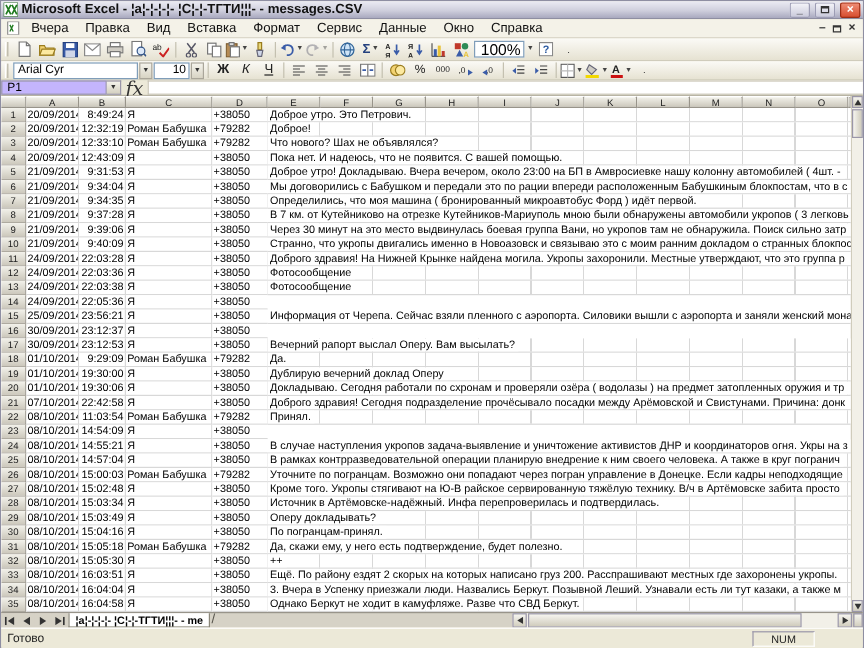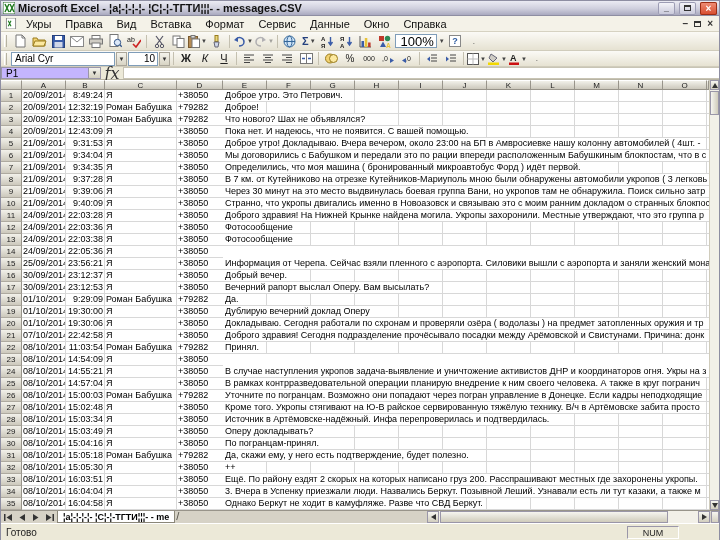--- a/index.html
+++ b/index.html
@@ -142,21 +142,21 @@
       </div>
     <div class="wbtn close">×</div>
   </div>
 
   <div class="menubar">
     <svg class="app-icon" style="width:11px;height:11px;margin:0 2px;" viewBox="0 0 12 12">
       <rect x="1" y="0" width="10" height="12" fill="#fff" stroke="#888"></rect>
       <path d="M3 3 L6 9 M6 3 L3 9" stroke="#1f7a1f" stroke-width="1.2" fill="none"></path>
     </svg>
     <span style="display:flex;">
-        <span class="menu-item">Укры</span>
+        <span class="menu-item">Вчера</span>
         <span class="menu-item">Правка</span>
         <span class="menu-item">Вид</span>
         <span class="menu-item">Вставка</span>
         <span class="menu-item">Формат</span>
         <span class="menu-item">Сервис</span>
         <span class="menu-item">Данные</span>
         <span class="menu-item">Окно</span>
         <span class="menu-item">Справка</span>
       </span>
     <span class="menubar-right">
@@ -573,21 +573,20 @@
             <div class="c cc">Я</div>
             <div class="c cd">+38050</div>
             <div class="cmsg"><span>Информация от Черепа. Сейчас взяли пленного с аэропорта. Силовики вышли с аэропорта и заняли женский мона</span></div>
           </div>
           <div class="r">
             <div class="rn">16</div>
             <div class="c ca">30/09/2014</div>
             <div class="c cb">23:12:37</div>
             <div class="c cc">Я</div>
             <div class="c cd">+38050</div>
-            <div class="cmsg"><span>Добрый вечер.</span></div>
           </div>
           <div class="r">
             <div class="rn">17</div>
             <div class="c ca">30/09/2014</div>
             <div class="c cb">23:12:53</div>
             <div class="c cc">Я</div>
             <div class="c cd">+38050</div>
             <div class="cmsg"><span>Вечерний рапорт выслал Оперу. Вам высылать?</span></div>
           </div>
           <div class="r">

